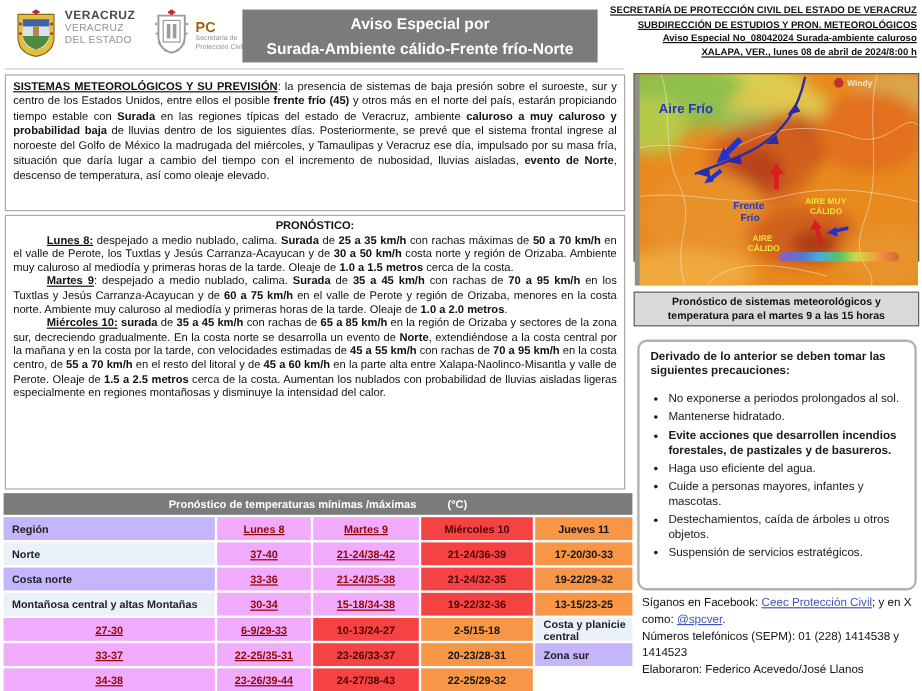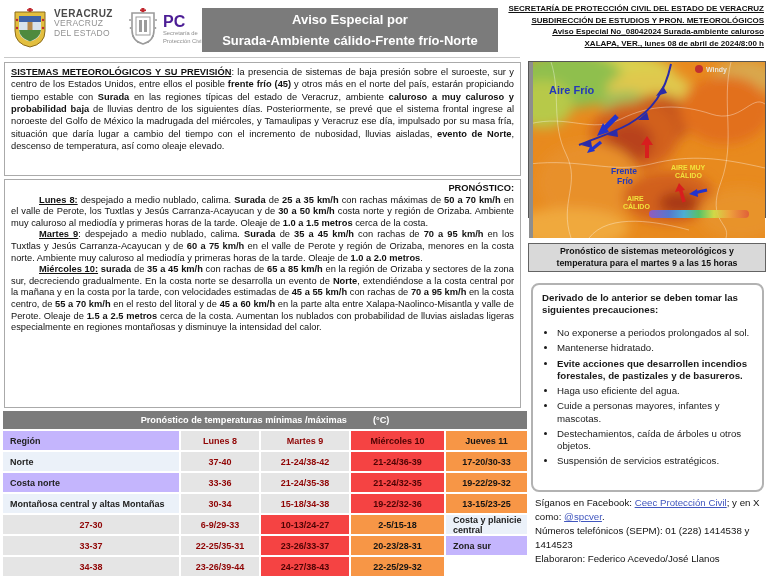--- a/index.html
+++ b/index.html
@@ -6,47 +6,47 @@
   html,body { width:768px; height:576px; }
   body { font-family:"Liberation Sans", sans-serif; background:#fff; position:relative; overflow:hidden; color:#1a1a1a; }
   .b { font-weight:bold; }
   .u { text-decoration:underline; }
 
   
   #logo-vc { position:absolute; left:12px; top:8px; display:flex; align-items:flex-start; gap:6px; }
   #logo-vc .t1 { font-size:10px; font-weight:bold; color:#4a4a4a; letter-spacing:.4px; }
   #logo-vc .t2 { font-size:8.5px; color:#919191; line-height:1.15; letter-spacing:.3px; }
   #logo-pc { position:absolute; left:128px; top:8px; display:flex; align-items:center; gap:5px; }
-  #logo-pc .t1 { font-size:16px; font-weight:bold; color:#4c1d95; line-height:1; }
+  #logo-pc .t1 { font-size:12px; font-weight:bold; color:#a16207; line-height:1; }
   #logo-pc .t2 { font-size:5.8px; color:#8e8e8e; line-height:1.3; }
   #title-box { position:absolute; left:202px; top:8px; width:296px; height:44px; background:#7b7b7b;
                color:#fff; font-weight:bold; text-align:center; font-size:13px; line-height:1.6; padding-top:2px; }
   #org-block { position:absolute; left:500px; top:3px; width:264px; text-align:right;
                font-size:8px; font-weight:bold; line-height:1.45; color:#111;text-decoration:underline; }
   #hdr-rule { position:absolute; left:4px; top:57px; width:516px; border-top:1.5px solid #c9c9c9; }
 
   
   .txtbox { position:absolute; left:4px; width:517px; border:1.2px solid #aaa; background:#fff;
             padding:3px 6px; font-size:9.3px; text-align:justify; color:#111; }
   #box-systems { top:62px; height:114px; line-height:1.33; }
   #box-forecast { top:179px; height:229px; line-height:1.25; }
-  #box-forecast .hd { font-weight:bold; text-align:right; }
+  #box-forecast .hd { font-weight:bold; text-align:center; }
   #box-forecast p.day { text-indent:28px; }
 
   
   #temp-table { position:absolute; left:3px; top:411px; width:524px; display:grid;
                 grid-template-columns:176px 78px 88px 93px 81px; gap:2px; background:#fff; }
   #temp-table .cell { height:19px; display:flex; align-items:center; justify-content:center;
                       font-size:9px; font-weight:bold; }
   #temp-table .title { grid-column:1 / span 5; background:#7b7b7b; color:#fff; height:18px;
                        display:flex; align-items:center; justify-content:center; gap:26px; font-size:9.2px; font-weight:bold; }
   #temp-table .rg { justify-content:flex-start; padding-left:7px; color:#222; }
   .rg-dk { background:#c4b5fd; }
   .rg-lt { background:#ebf1f9; }
-  .c-lun, .c-mar { background:#e5e5e5; color:#8f0404; }
+  .c-lun, .c-mar { background:#f0abfc; color:#8f0404;text-decoration:underline; }
   .c-mie { background:#f54343; color:#4d0303; }
   .c-jue { background:#f79646; color:#141414; }
 
   
   #map-wrap { position:absolute; left:528px; top:61px; width:238px; height:157px; border:1px solid #555; background:#e88a1e; }
   #map-caption { position:absolute; left:528px; top:243px; width:238px; height:29px; background:#d9d9d9;
                  border:1.2px solid #636363; font-size:8.8px; font-weight:bold; text-align:center;
                  line-height:1.35; padding:2px 8px; color:#111; }
   #precautions { position:absolute; left:531px; top:283px; width:233px; height:209px;
                  border:2px solid #b2b2b2; border-radius:8px; padding:7px 9px 0 9px; background:#fff; }

